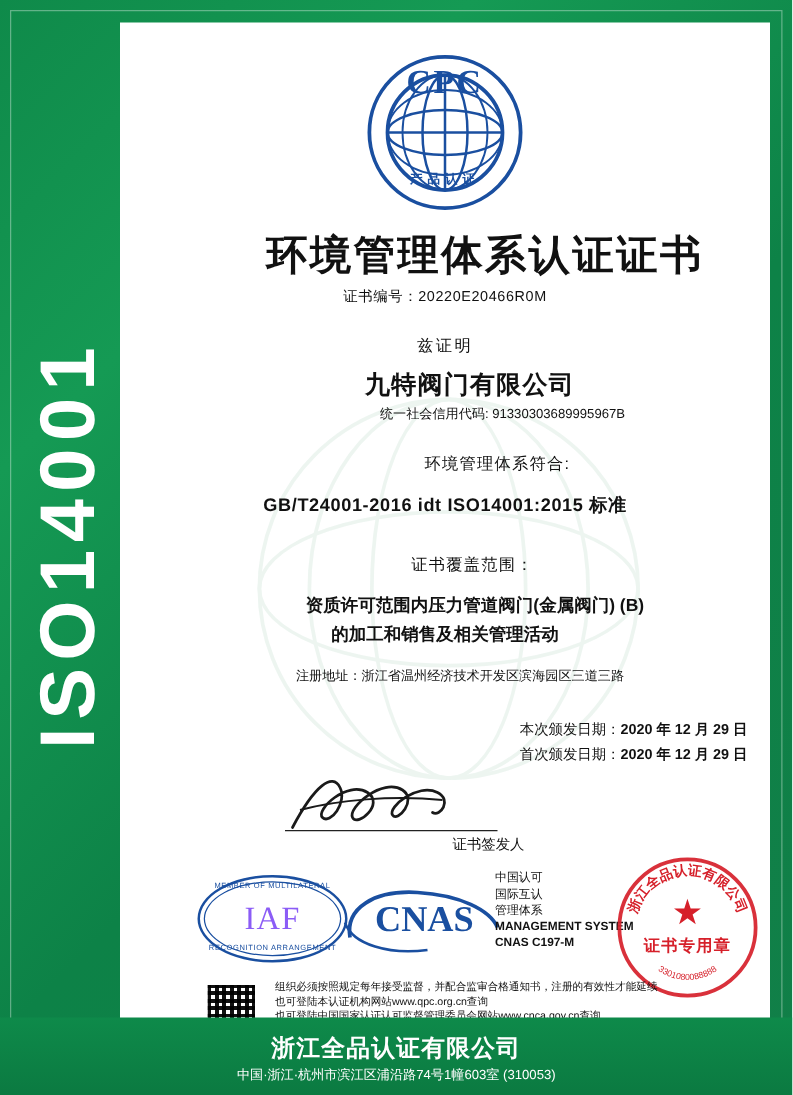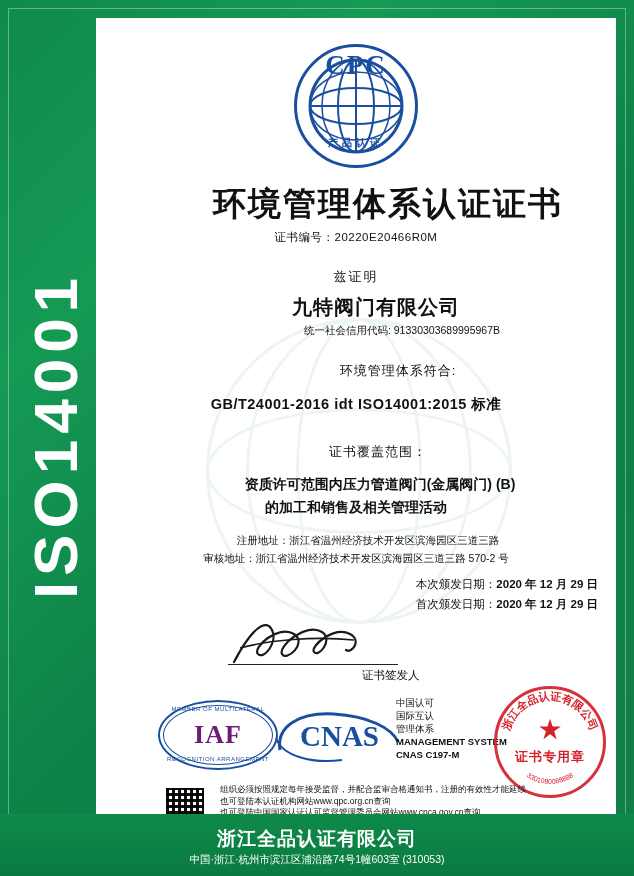--- a/index.html
+++ b/index.html
@@ -294,23 +294,23 @@
     width: 110px; height: 60px;
     border: 1px solid #1a4fa0;
     border-radius: 50%;
     box-sizing: border-box;
   }
   .iaf-text {
     position: absolute;
     left: 0; top: 20px;
     width: 120px;
     text-align: center;
-    color: #701a75;
+    color: #8b5cf6;
     font-size: 26px;
-    font-weight: bold;
+    font-weight: normal;
     font-family: "Liberation Serif", serif;
     letter-spacing: 1px;
   }
   .iaf-top {
     position: absolute;
     left: 0; top: 6px;
     width: 120px;
     text-align: center;
     color: #1a4fa0;
     font-size: 6px;
@@ -496,21 +496,20 @@
     <div class="credit-code">统一社会信用代码: 91330303689995967B</div>
 
     <div class="conform-label">环境管理体系符合:</div>
     <div class="standard">GB/T24001-2016 idt ISO14001:2015 标准</div>
 
     <div class="scope-label">证书覆盖范围：</div>
     <div class="scope-line1">资质许可范围内压力管道阀门(金属阀门) (B)</div>
     <div class="scope-line2">的加工和销售及相关管理活动</div>
 
     <div class="addr1">注册地址：浙江省温州经济技术开发区滨海园区三道三路</div>
-    <div class="addr2">审核地址：浙江省温州经济技术开发区滨海园区三道三路 570-2 号</div>
 
     <div class="dates">
       <div class="d-row">
         <span>本次颁发日期：</span><b>2020 年 12 月 29 日</b>
       </div>
       <div class="d-row">
         <span>首次颁发日期：</span><b>2020 年 12 月 29 日</b>
       </div>
     </div>
 

